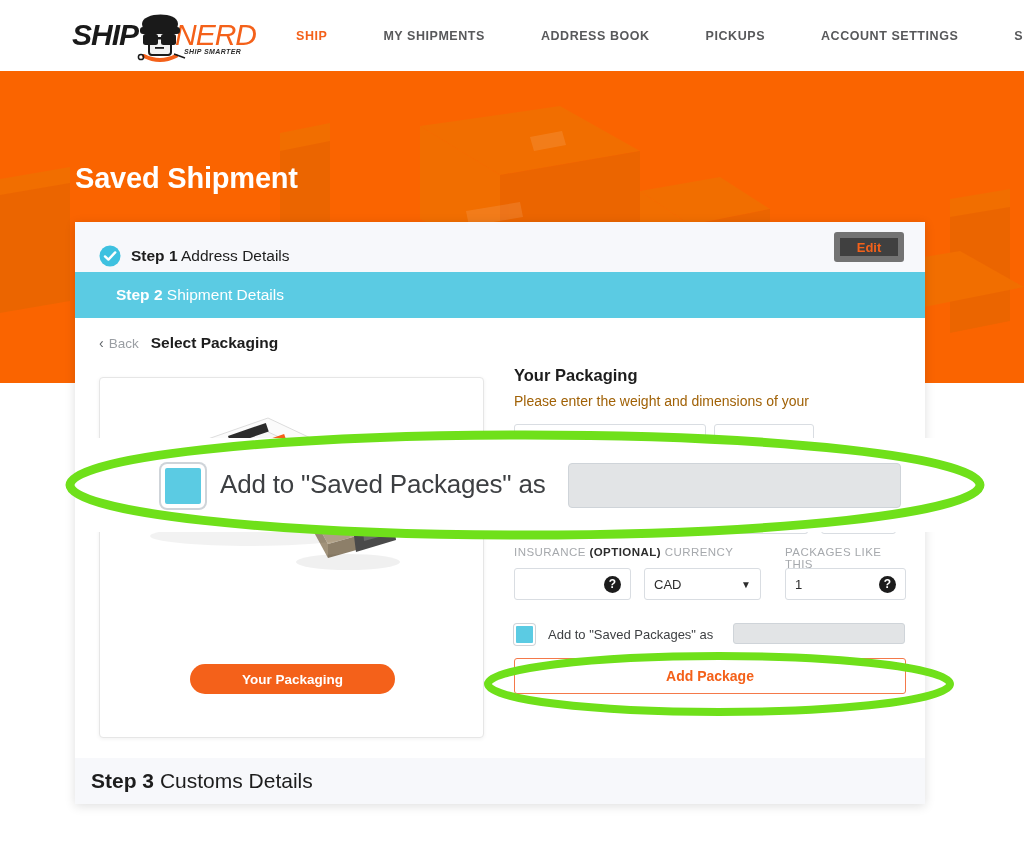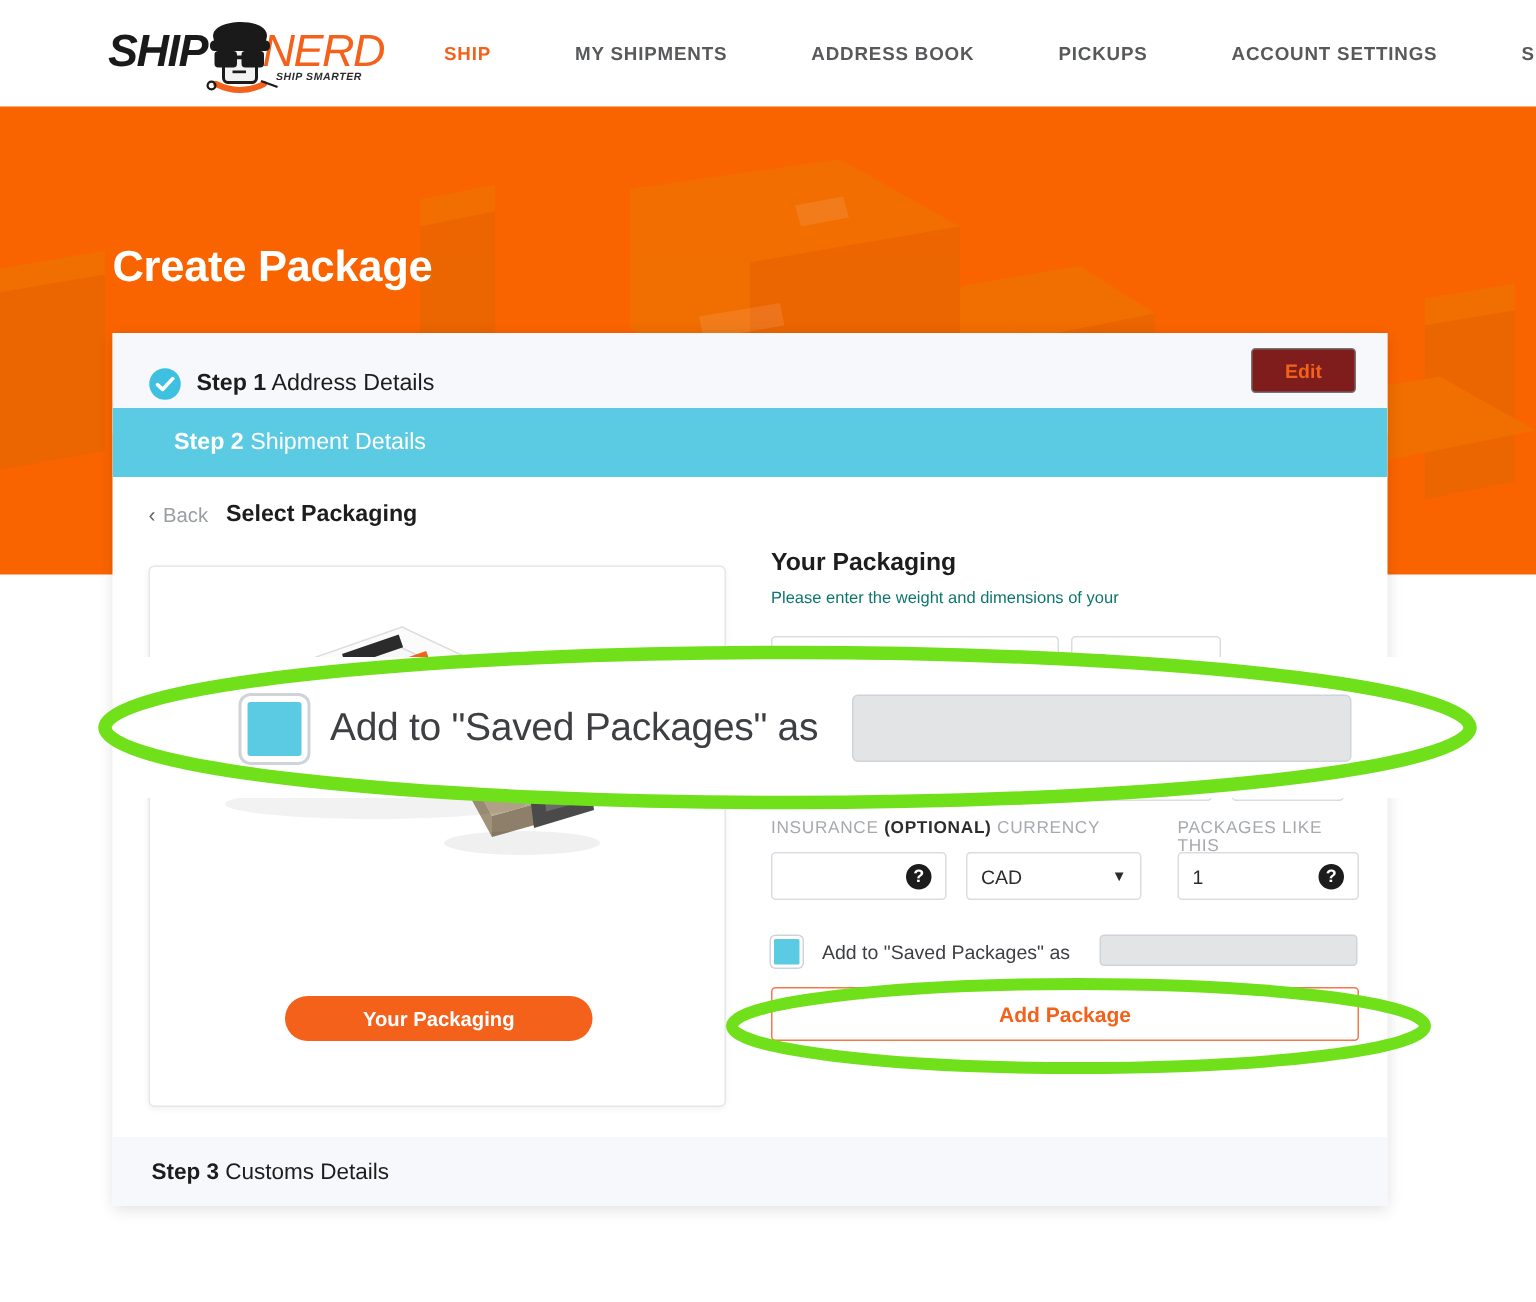--- a/index.html
+++ b/index.html
@@ -67,21 +67,21 @@
   .step1 {
     position: absolute; left: 0; top: 0; width: 850px; height: 67px;
     background: #f7f8fb; display: flex; align-items: center;
   }
   .check-icon { margin-left: 24px; width: 22px; height: 22px; flex: none; }
   .step-label { margin-left: 10px; font-size: 15.5px; color: #1d1d1d; }
   .step-label b { font-weight: 700; }
   .step-label span { font-weight: 400; }
   .edit-btn {
     position: absolute; right: 21px; top: 10px; width: 70px; height: 30px;
-    border: 1px solid #737373; border-radius: 3px; background: #7f1d1d;
+    border: 6px solid #737373; border-radius: 3px; background: #404040;
     color: #f4611a; font-size: 13px; font-weight: 700;
     display: flex; align-items: center; justify-content: center; cursor: pointer;
     font-family: "Liberation Sans", sans-serif;
     text-align: center;
   }
 
   .step2 {
     position: absolute; left: 0; top: 50px; width: 850px; height: 46px;
     background: #5bcbe3; display: flex; align-items: center;
   }
@@ -109,21 +109,21 @@
   .pkg-btn {
     position: absolute; left: 90px; top: 286px; width: 205px; height: 30px;
     background: #f4611a; border-radius: 16px; color: #fff;
     font-size: 13.5px; font-weight: 700; display: flex;
     align-items: center; justify-content: center; cursor: pointer;
   }
 
   
   .form-col { position: absolute; left: 439px; top: 144px; width: 392px; }
   .form-title { font-size: 16.5px; font-weight: 700; color: #1d1d1d; }
-  .form-sub { margin-top: 7px; font-size: 11px; color: #0f766e; line-height: 1.35; }
+  .form-sub { margin-top: 7px; font-size: 14px; color: #a16207; line-height: 1.35; }
 
   .fld-label {
     font-size: 11.5px; color: #a6a9ad; letter-spacing: 0.45px;
     text-transform: uppercase; font-weight: 400; margin-bottom: 4px;
   }
   .fld-label b { color: #2c2c2c; font-weight: 700; }
   .inp {
     height: 32px; border: 1px solid #d9dde2; border-radius: 3px;
     background: #fff; font-size: 13px; color: #6f7479;
     display: flex; align-items: center; padding: 0 9px;
@@ -178,21 +178,21 @@
     position: absolute; left: 0; top: 292px; width: 392px; height: 36px;
     border: 1px solid #f4794a; border-radius: 3px; background: #fff;
     color: #f4611a; font-size: 14px; font-weight: 700;
     display: flex; align-items: center; justify-content: center; cursor: pointer;
   }
 
   .step3 {
     position: absolute; left: 0; top: 536px; width: 850px; height: 46px;
     background: #f7f8fb; display: flex; align-items: center;
   }
-  .step3 .t { margin-left: 26px; font-size: 15px; color: #1d1d1d; }
+  .step3 .t { margin-left: 16px; font-size: 21px; color: #1d1d1d; }
   .step3 .t b { font-weight: 700; }
 
   
   .callout {
     position: absolute; left: 85px; top: 438px; width: 850px; height: 94px;
     background: #ffffff; z-index: 40;
   }
   .callout .cbox2 {
     position: absolute; left: 76px; top: 26px;
     width: 44px; height: 44px; background: #5bcbe3;
@@ -261,21 +261,21 @@
         <path d="M280 62 L330 52 L330 70 L280 80 Z"></path>
         <path d="M950 140 L1010 130 L1010 250 L950 262 Z" fill="#e96600"></path>
         <path d="M950 128 L1010 118 L1010 136 L950 146 Z"></path>
         <path d="M840 200 L960 180 L1024 216 L904 240 Z"></path>
       </g>
       <g fill="#ffffff" opacity="0.10">
         <path d="M530 66 L562 60 L566 74 L534 80 Z"></path>
         <path d="M466 140 L520 131 L523 146 L469 155 Z"></path>
       </g>
     </svg>
-    <div class="hero-title">Create Package</div>
+    <div class="hero-title">Saved Shipment</div>
   </div>
 
   <div class="card">
 
     <div class="step1">
       <svg class="check-icon" viewBox="0 0 22 22">
         <circle cx="11" cy="11" r="10.5" fill="#3ec1e0"></circle>
         <path d="M6 11.4 L9.4 14.6 L16.2 7.4" stroke="#ffffff" stroke-width="2.4" fill="none" stroke-linecap="round" stroke-linejoin="round"></path>
       </svg>
       <div class="step-label">

